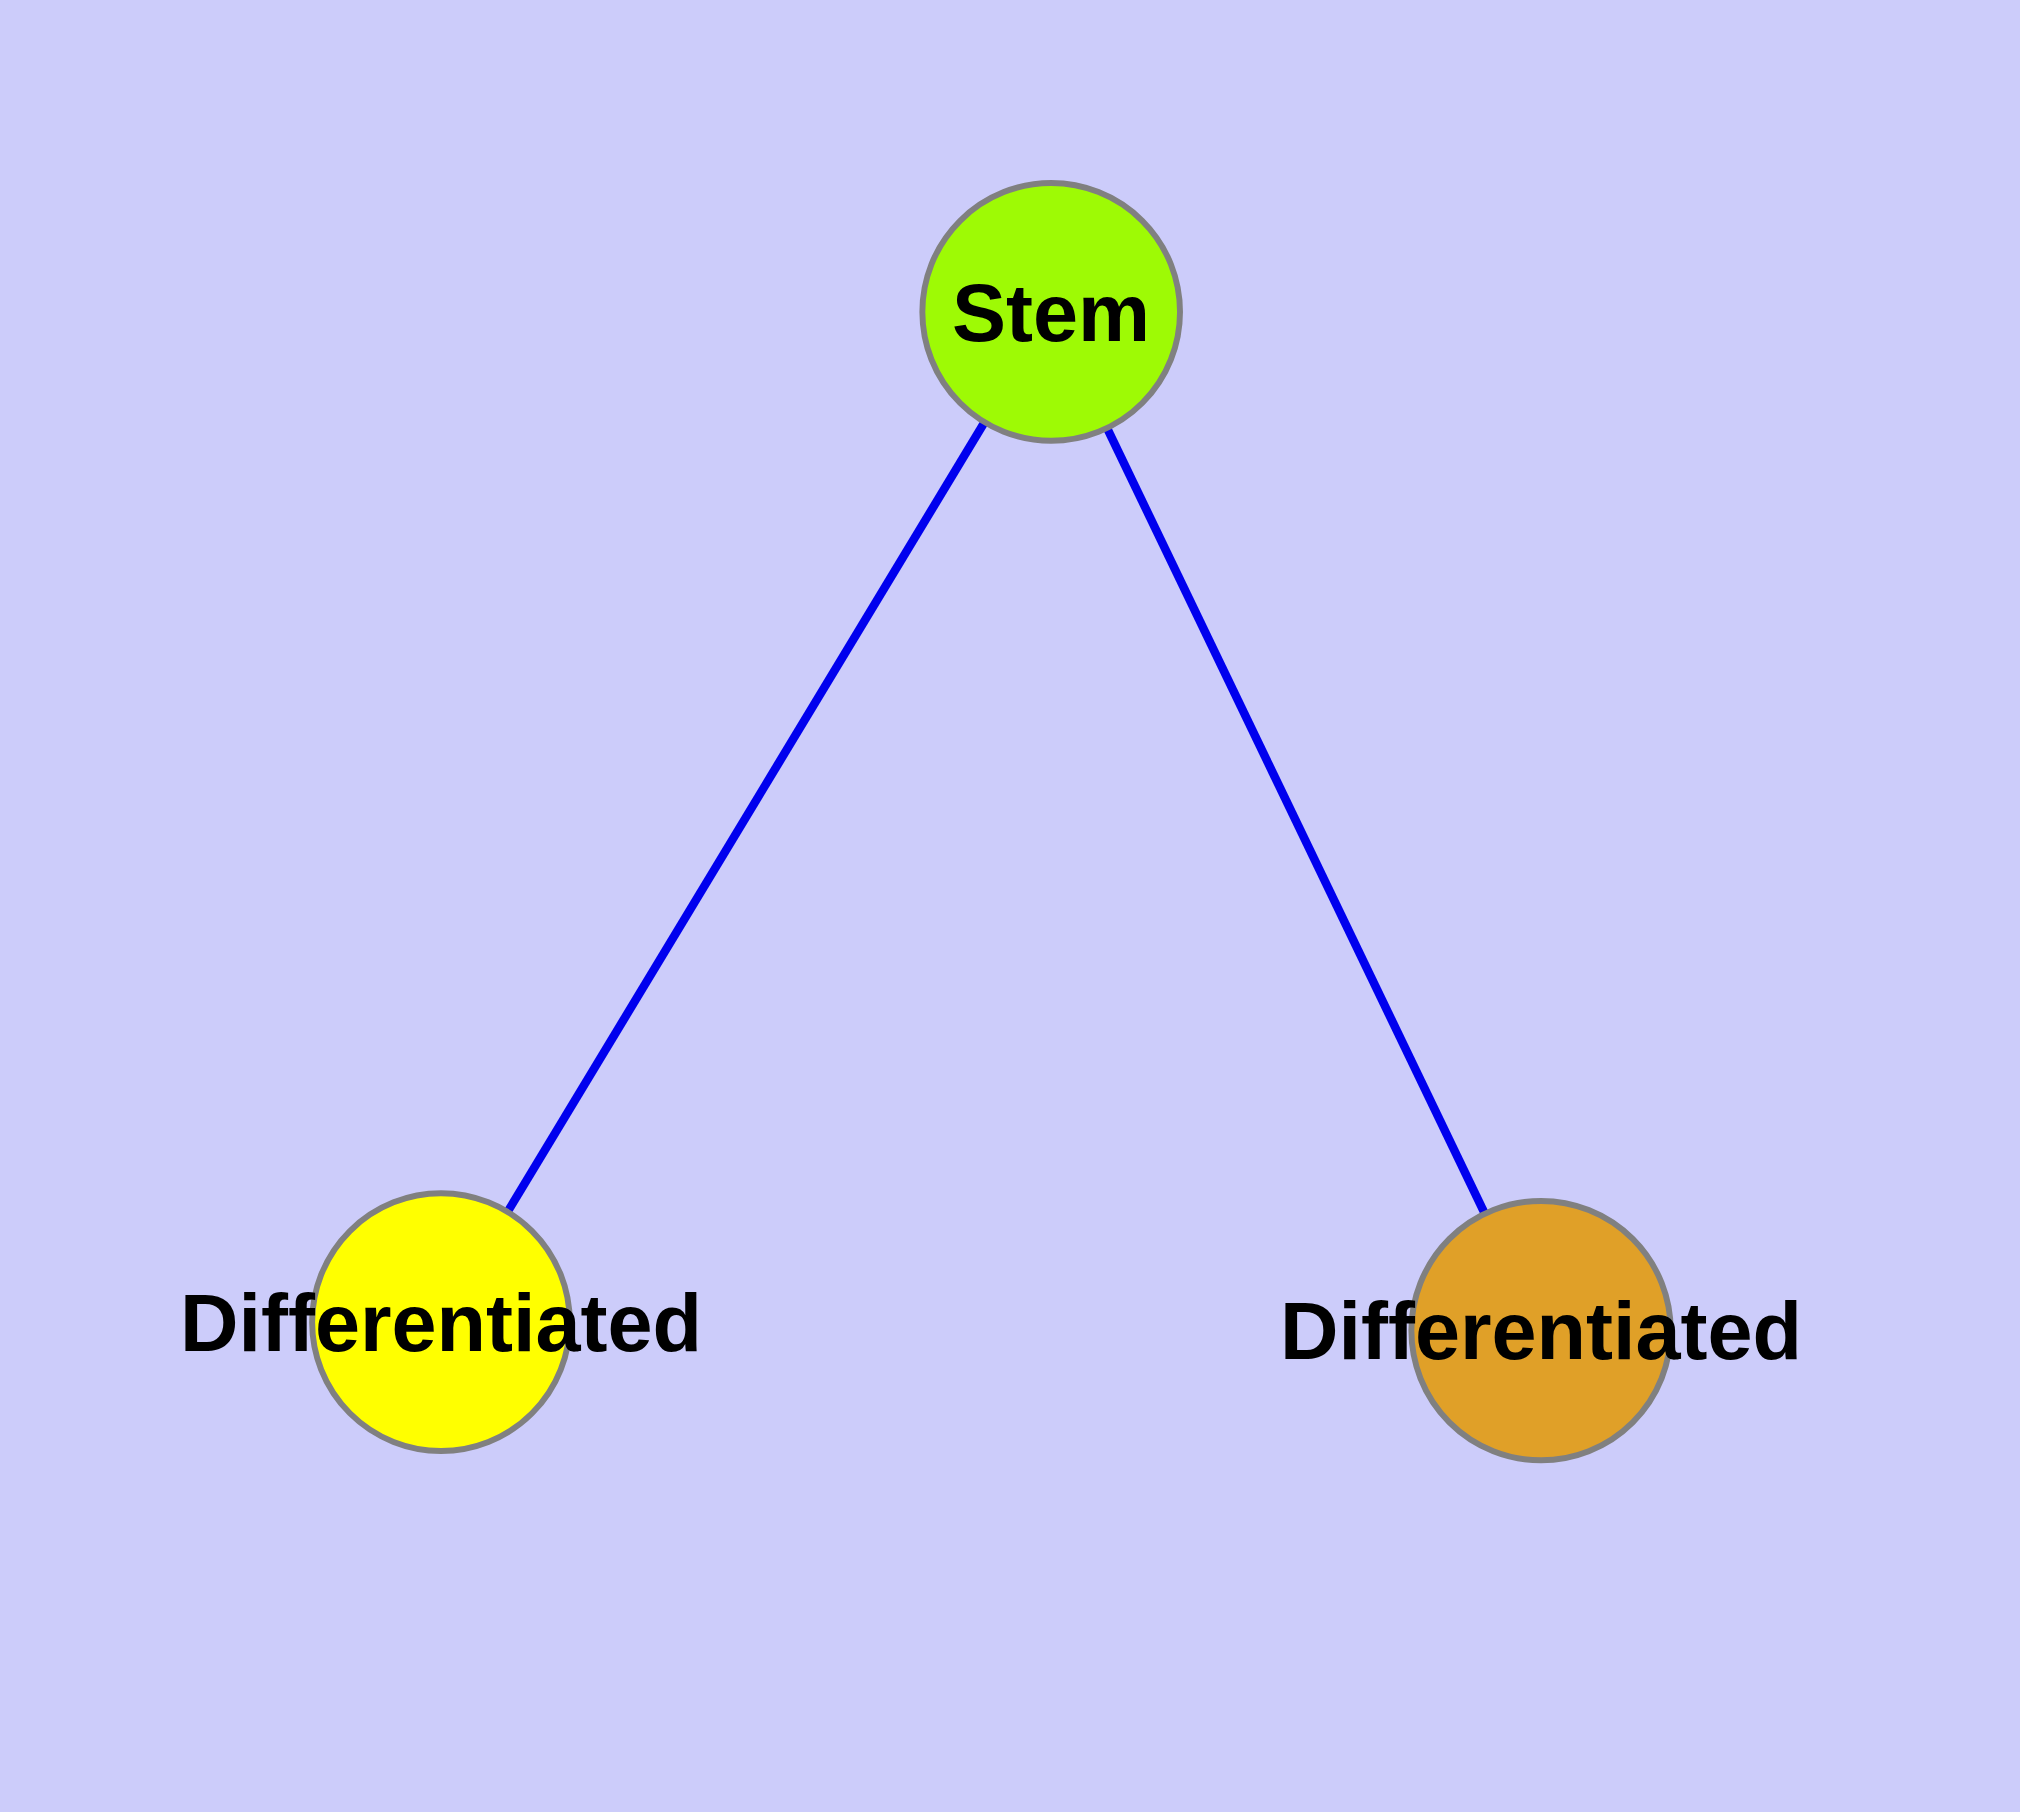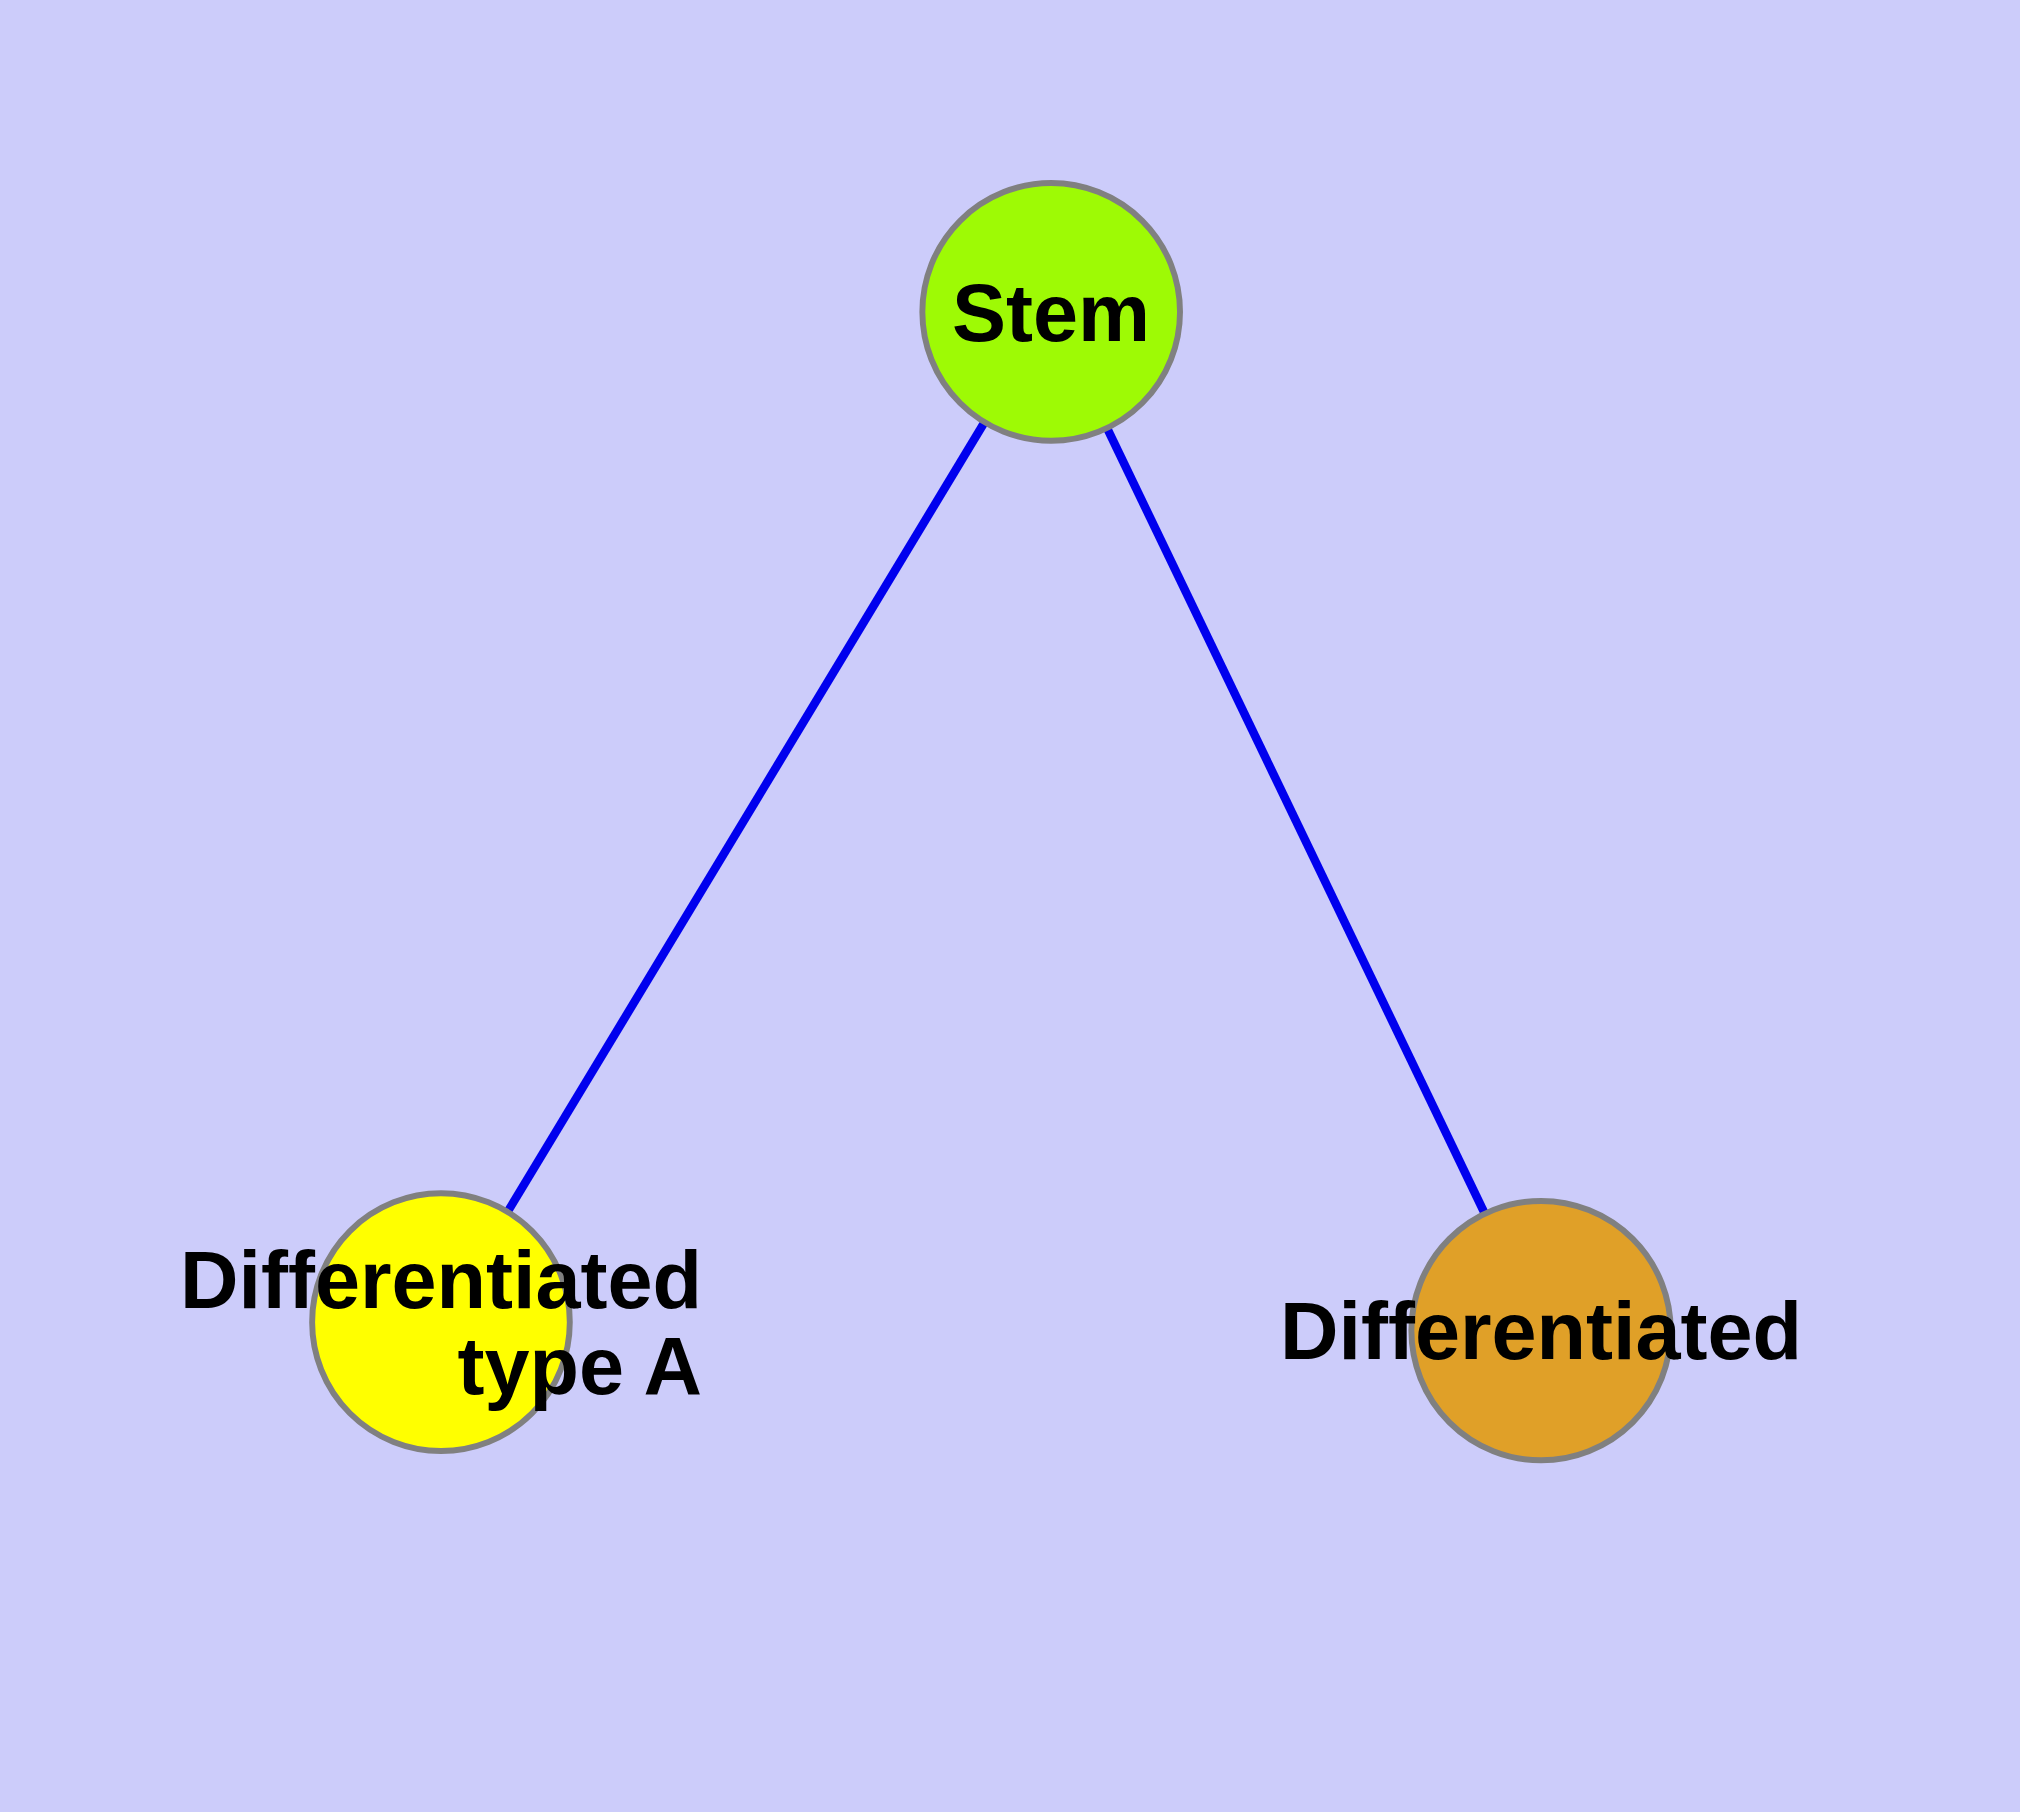--- a/index.html
+++ b/index.html
@@ -17,21 +17,21 @@
   }
   #graph-svg {
     position: absolute;
     inset: 0;
     width: 2021px;
     height: 1812px;
     display: block;
   }
   .node-label {
     position: absolute;
-    text-align: right;
+    text-align: center;
     font-weight: bold;
     color: #000000;
     white-space: nowrap;
     line-height: 1.06;
     pointer-events: none;
     transform: translate(-50%, -50%);
   }
   #label-stem   { font-size: 81px; left: 1051px; top: 314px; }
   #label-a      { font-size: 81px; left: 441px;  top: 1324px; }
   #label-b      { font-size: 81px; left: 1541px; top: 1332px; }
@@ -53,21 +53,20 @@
         <circle cx="1818" cy="1570" r="153" fill="#e0a028" stroke="#808080" stroke-width="7"></circle>
       </g>
   </svg>
 
   <div class="node-label" id="label-stem">
     <span class="label-line">Stem</span>
   </div>
 
   <div class="node-label" id="label-a">
     <span class="label-line">Differentiated</span>
-    <span class="label-line">type A</span>
   </div>
 
   <div class="node-label" id="label-b">
     <span class="label-line">Differentiated</span>
   </div>
 
 </div>
 
 
 </body></html>

